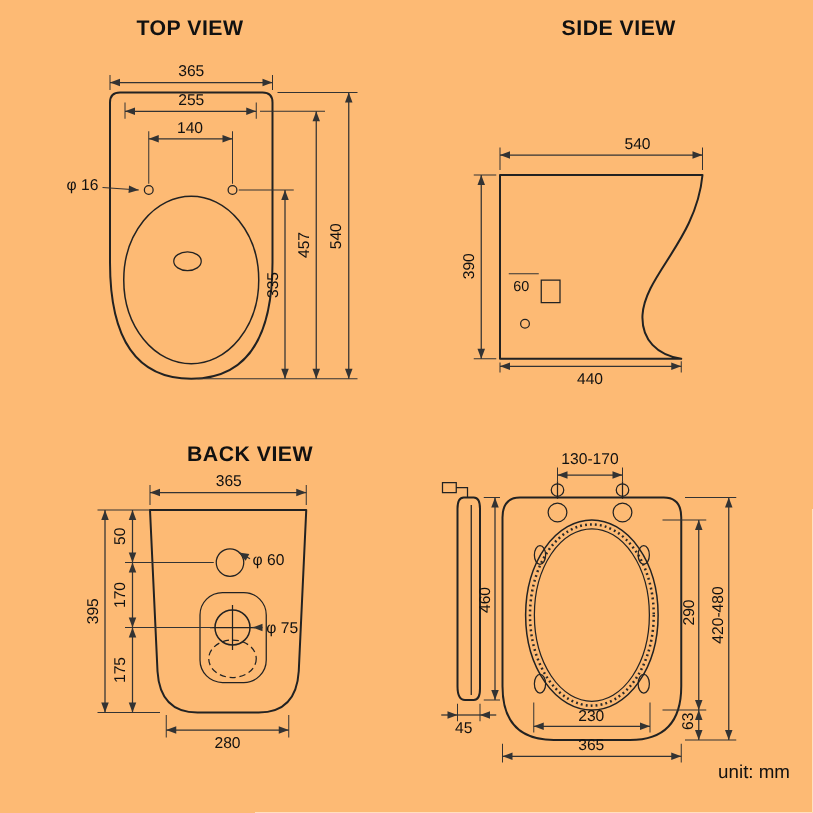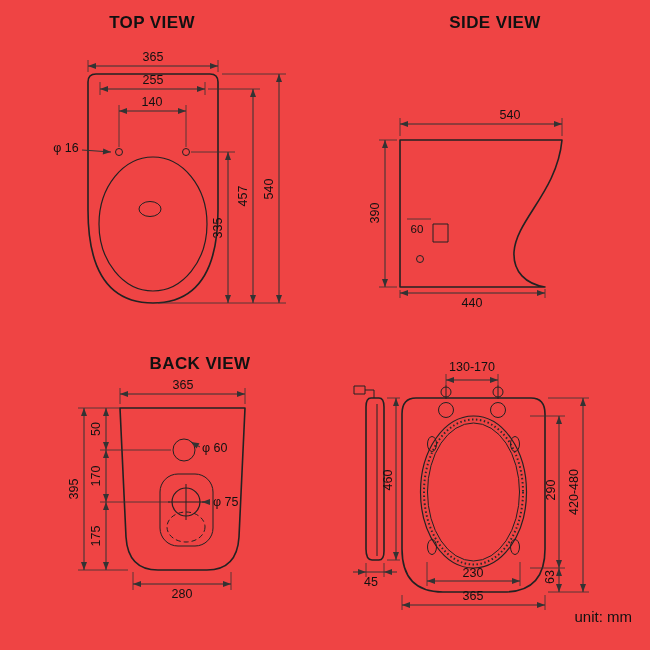--- a/index.html
+++ b/index.html
@@ -1,16 +1,16 @@
 <!DOCTYPE html>
 <html><head>
 <meta charset="utf-8">
 <style>
   html,body{margin:0;padding:0;background:#fff;}
-  .canvas{position:relative;width:650px;height:650px;background:#ef4444;overflow:hidden;
+  .canvas{position:relative;width:650px;height:650px;background:#fdba74;overflow:hidden;
           font-family:"Liberation Sans",sans-serif;}
   svg{position:absolute;left:0;top:0;}
   .outline{fill:none;stroke:#222;stroke-width:1.6;stroke-linejoin:round;}
   .mid{fill:none;stroke:#222;stroke-width:1.2;}
   .thin{fill:none;stroke:#222;stroke-width:1;}
   .dashed{stroke-dasharray:5 3;}
   .serr{fill:none;stroke:#2a2a2a;stroke-width:2;stroke-dasharray:1.5 2.5;}
   .dim{stroke:#333;stroke-width:1;fill:none;}
   .ext{stroke:#333;stroke-width:0.8;fill:none;}
   text{font-family:"Liberation Sans",sans-serif;fill:#111;}

